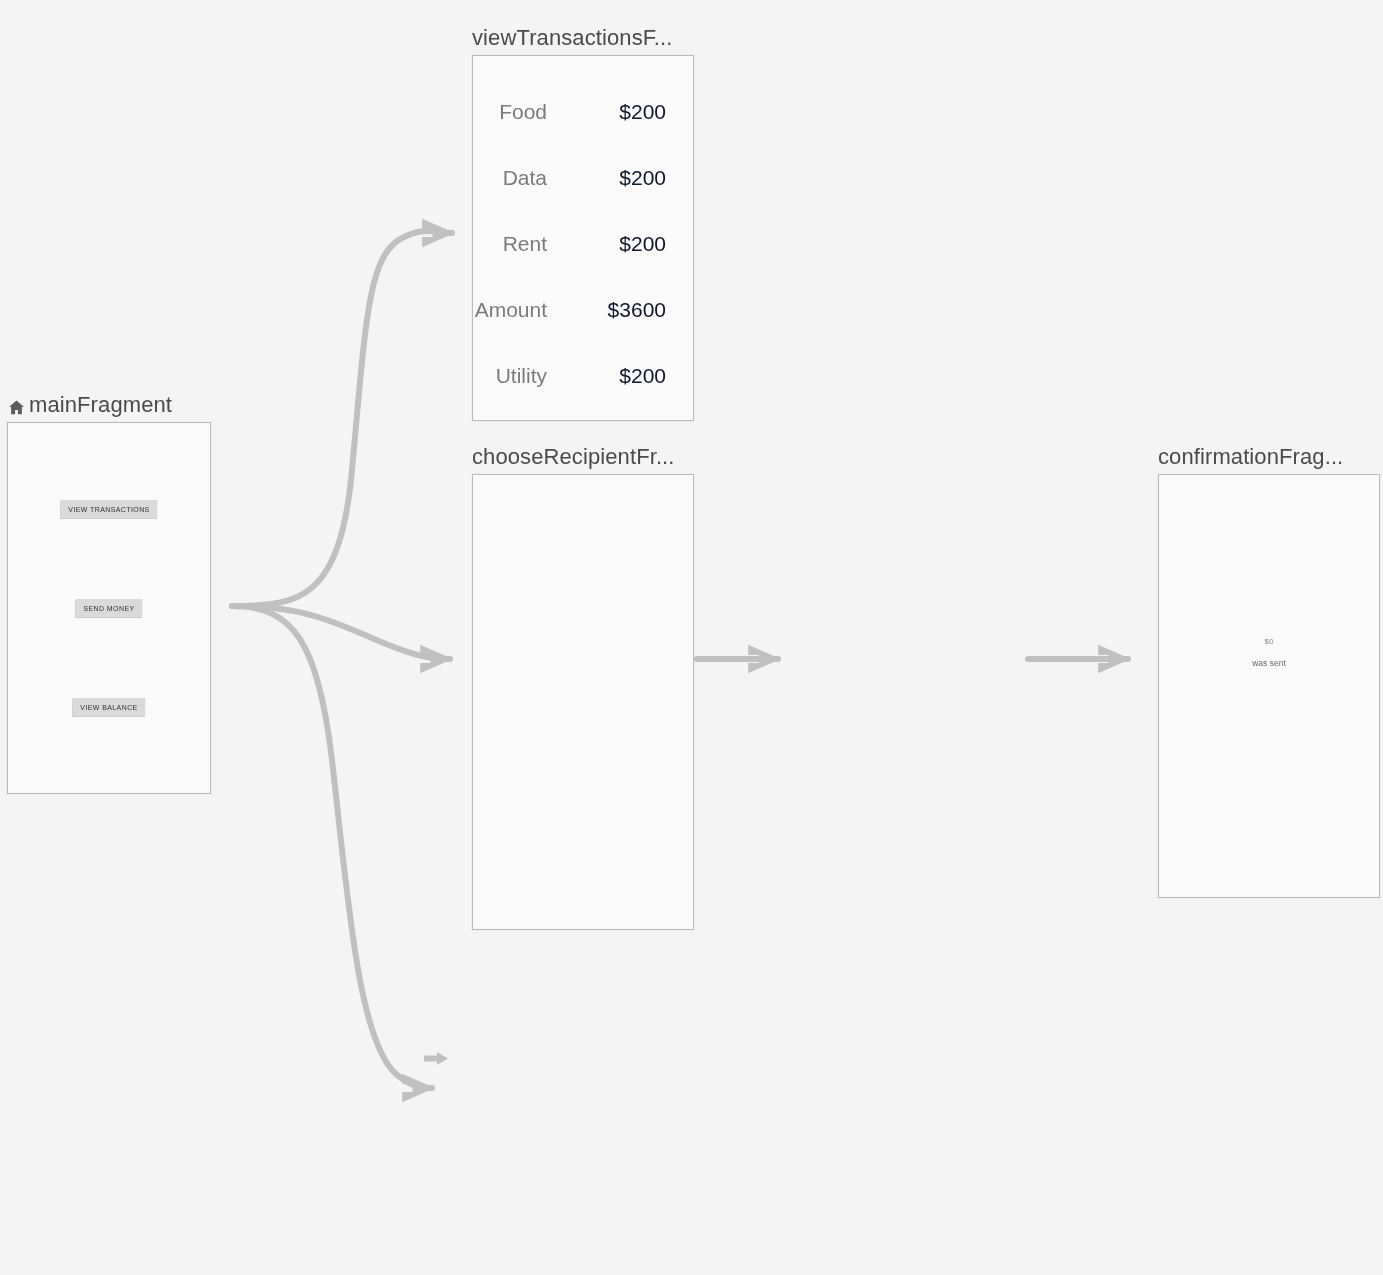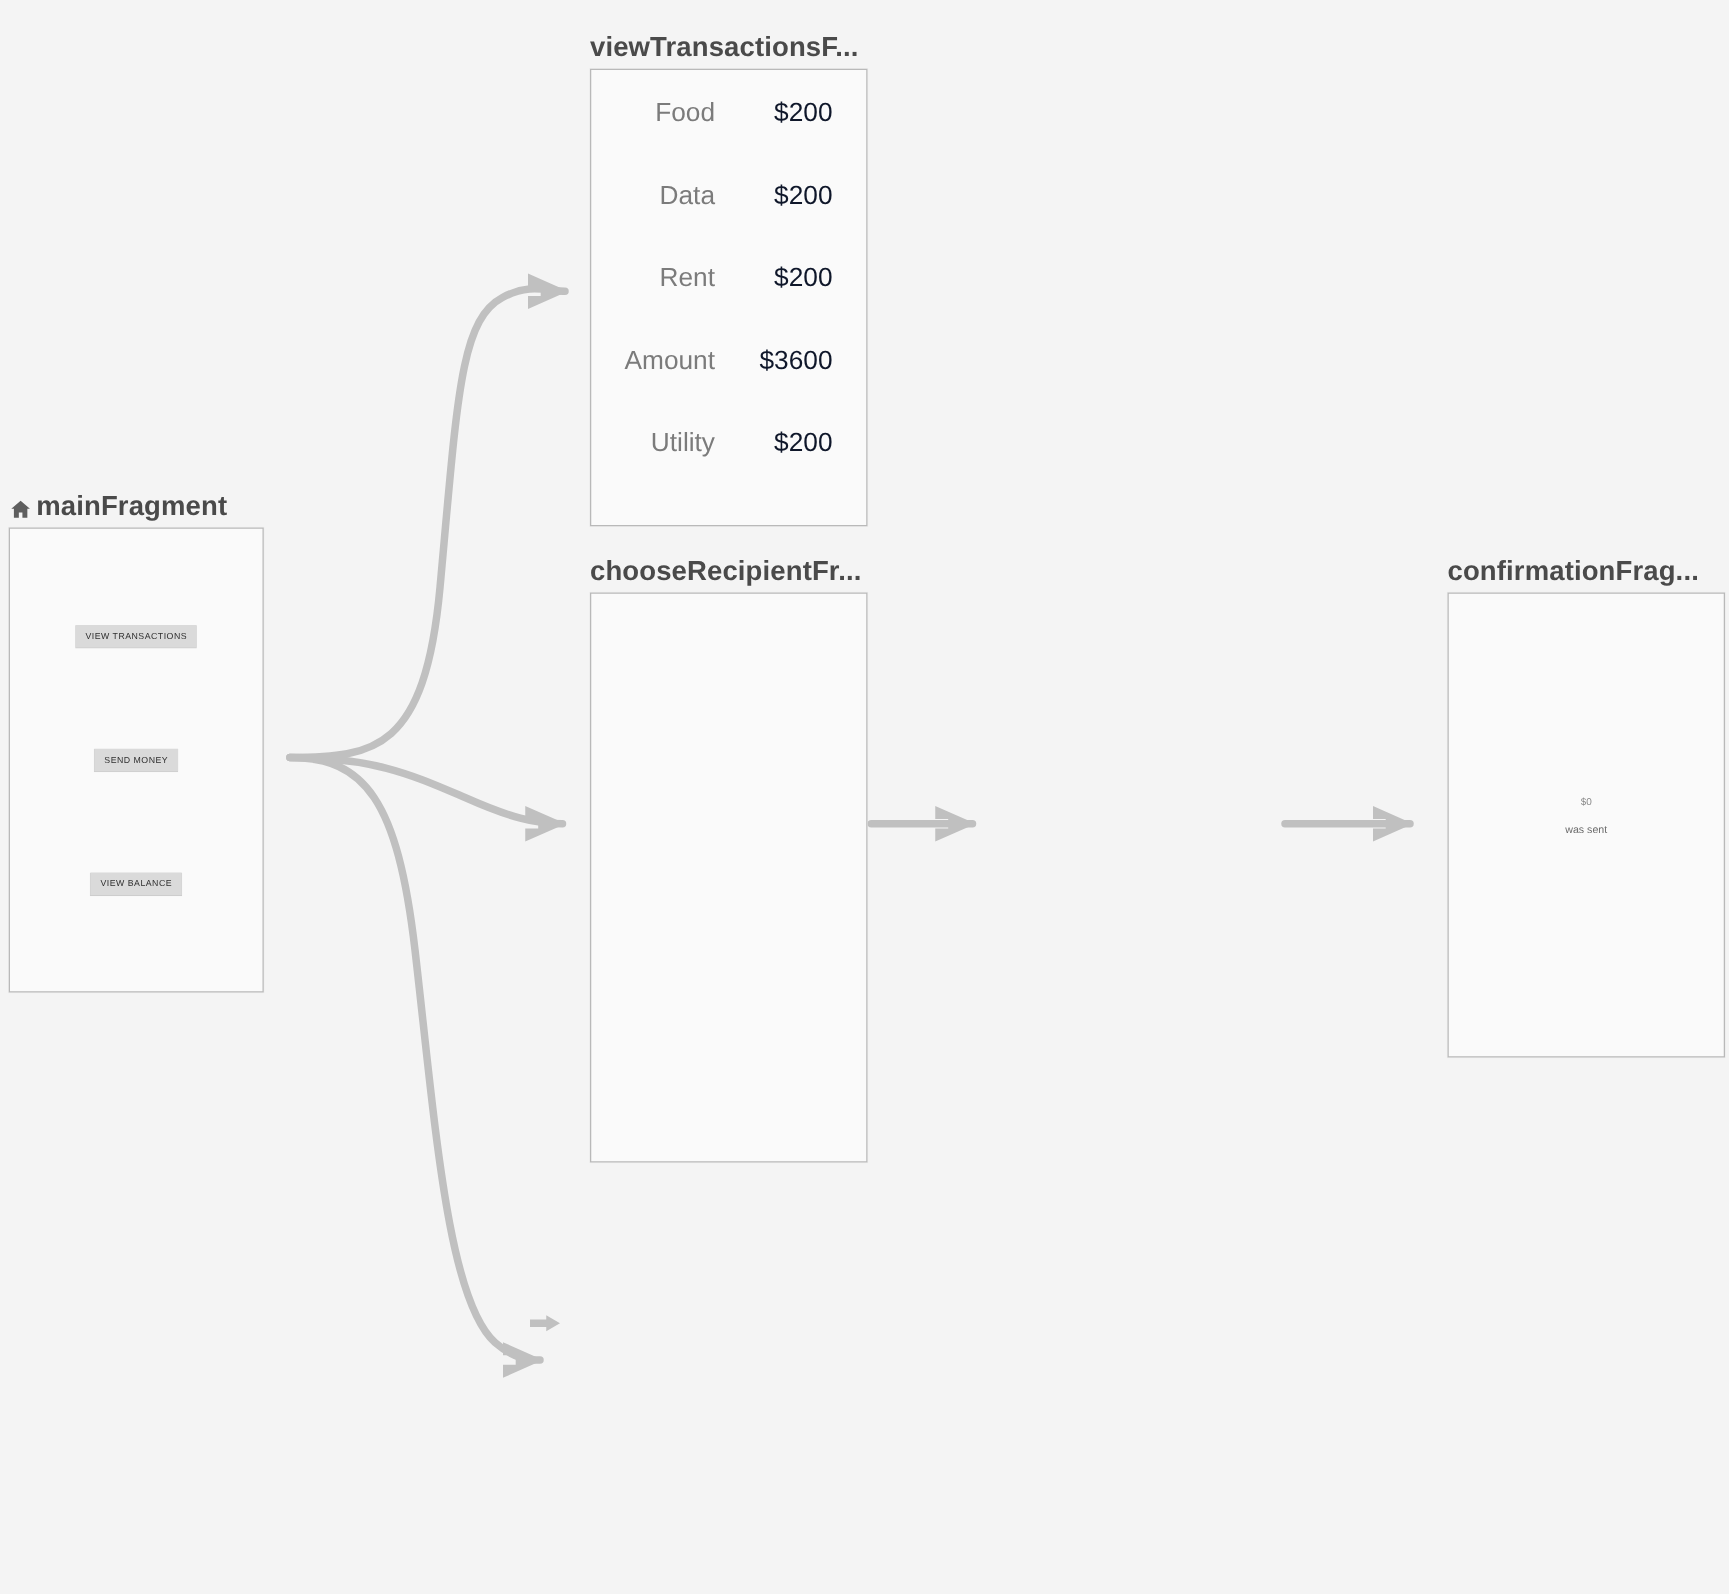--- a/index.html
+++ b/index.html
@@ -33,21 +33,21 @@
   }
   .node-title {
     position: absolute;
     left: 0;
     bottom: 100%;
     margin-bottom: 4px;
     white-space: nowrap;
     color: #4a4a4a;
     font-size: 22px;
     line-height: 26px;
-    font-weight: 700;
+    font-weight: 400;
     letter-spacing: 0.1px;
     display: flex;
     align-items: center;
     gap: 3px;
   }
   .home-icon {
     display: inline-block;
     width: 19px;
     height: 19px;
     position: relative;
@@ -67,23 +67,25 @@
 
   
   .tx-list {
     position: absolute;
     left: 0;
     top: 24px;
     width: 100%;
   }
   .tx-row {
     display: flex;
+    align-items: center;
     height: 66px;
     padding-right: 28px;
     box-sizing: border-box;
+    gap: 25px;
   }
   .tx-cat {
     flex: 1 1 auto;
     text-align: right;
     color: #7b7b7b;
     font-size: 21px;
     padding-right: 26px;
   }
   .tx-amt {
     flex: 0 0 68px;
@@ -256,21 +258,21 @@
     </div>
   </div>
 
   <div class="node" style="left:472px; top:474px; width:222px; height:456px;">
     <div class="node-title">chooseRecipientFr...</div>
     <div class="node-frame"></div>
 
   </div>
 
 
-  <div class="node" style="left:1158px; top:474px; width:222px; height:372px;border-radius:12px;">
+  <div class="node" style="left:1158px; top:474px; width:222px; height:424px;border-radius:12px;">
     <div class="node-title">confirmationFrag...</div>
     <div class="node-frame"></div>
 
     <div class="confirm-block" style="top:162px;">
       <div class="confirm-amount">$0</div>
       <div class="confirm-text">was sent</div>
     </div>
   </div>
 
 

